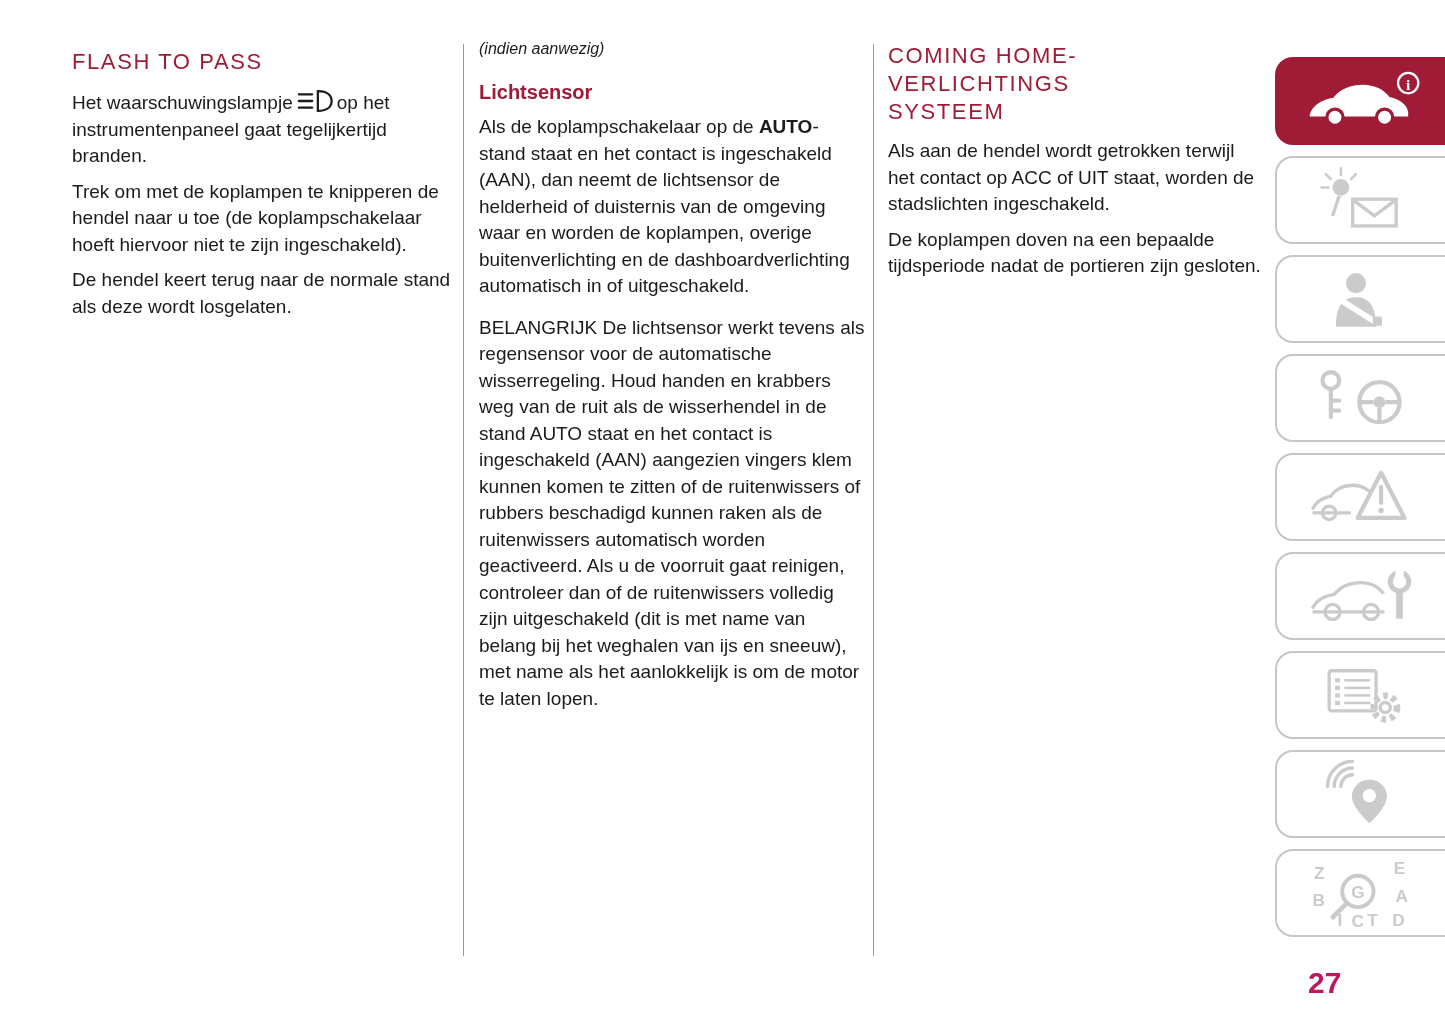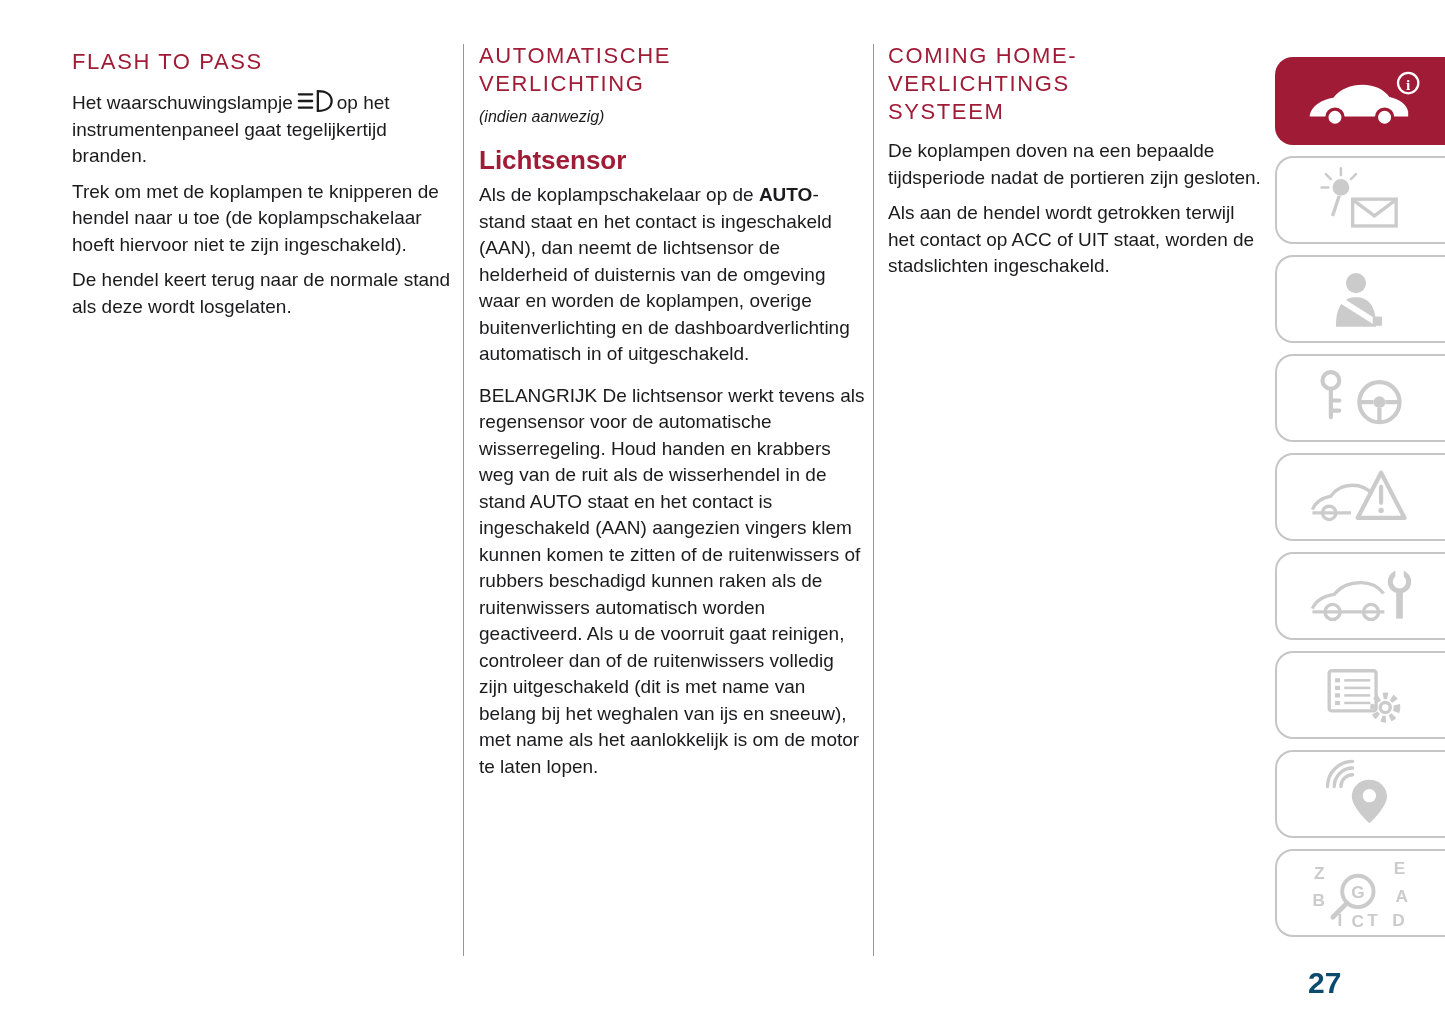--- a/index.html
+++ b/index.html
@@ -24,28 +24,28 @@
   .vline1{left:463px;}
   .vline2{left:873px;}
   .heading{
     margin:0 0 12px 0;
     font-size:22px;line-height:28px;font-weight:normal;
     letter-spacing:1.6px;color:var(--accent);
     white-space:pre-line;
   }
   .subtitle{font-size:16px;line-height:26px;margin:-6px 0 10px 0;font-style:italic;}
   .subheading{
-    color:var(--accent);font-weight:bold;font-size:26px;
+    color:var(--accent);font-weight:bold;font-size:20px;
     margin:18px 0 9px 0;line-height:25px;
   }
   p{font-size:19px;line-height:26.5px;margin:0 0 9px 0;}
   .inline-icon{vertical-align:-5px;margin:0 3px;}
   .page-number{
     position:absolute;left:1308px;top:966px;
-    font-size:30px;font-weight:bold;color:#0c4a6e;
+    font-size:30px;font-weight:bold;color:#be185d;
   }
   
   .sidebar{
     position:absolute;top:57px;right:0;width:170px;
     display:flex;flex-direction:column;gap:11px;
   }
   .tab{
     height:88px;width:170px;
     background:#fff;border:2px solid var(--tab-border);border-right:none;
     border-radius:18px 0 0 18px;
@@ -71,36 +71,34 @@
             <path d="M23,2.5 C34,2.5 37.5,8 37.5,13 C37.5,18 34,23.5 23,23.5 L23,2.5 Z"></path>
           </g>
         </svg><span>op het instrumentenpaneel gaat tegelijkertijd branden.</span></p>
     <p>Trek om met de koplampen te knipperen de hendel naar u toe (de koplampschakelaar hoeft hiervoor niet te zijn ingeschakeld).</p>
     <p>De hendel keert terug naar de normale stand als deze wordt losgelaten.</p>
   </section>
 
   <div class="vline vline1"></div>
 
   <section class="col col2">
-    <h2 class="heading">AUTOMATISCHE
-VERLICHTING</h2>
     <div class="subtitle">(indien aanwezig)</div>
     <div class="subheading">Lichtsensor</div>
     <p><span>Als de koplampschakelaar op de </span><b>AUTO</b><span>-stand staat en het contact is ingeschakeld (AAN), dan neemt de lichtsensor de helderheid of duisternis van de omgeving waar en worden de koplampen, overige buitenverlichting en de dashboardverlichting automatisch in of uitgeschakeld.</span></p>
     <p style="margin-top:15px;">BELANGRIJK De lichtsensor werkt tevens als regensensor voor de automatische wisserregeling. Houd handen en krabbers weg van de ruit als de wisserhendel in de stand AUTO staat en het contact is ingeschakeld (AAN) aangezien vingers klem kunnen komen te zitten of de ruitenwissers of rubbers beschadigd kunnen raken als de ruitenwissers automatisch worden geactiveerd. Als u de voorruit gaat reinigen, controleer dan of de ruitenwissers volledig zijn uitgeschakeld (dit is met name van belang bij het weghalen van ijs en sneeuw), met name als het aanlokkelijk is om de motor te laten lopen.</p>
   </section>
 
   <div class="vline vline2"></div>
 
   <section class="col col3">
     <h2 class="heading">COMING HOME-
 VERLICHTINGS
 SYSTEEM</h2>
+    <p>Als aan de hendel wordt getrokken terwijl het contact op ACC of UIT staat, worden de stadslichten ingeschakeld.</p>
     <p>De koplampen doven na een bepaalde tijdsperiode nadat de portieren zijn gesloten.</p>
-    <p>Als aan de hendel wordt getrokken terwijl het contact op ACC of UIT staat, worden de stadslichten ingeschakeld.</p>
   </section>
 
   <nav class="sidebar">
 
     <div class="tab active">
       <svg class="ticon" width="122" height="72" viewBox="0 0 150 86" aria-hidden="true">
         <path d="M12,60 C15,48 28,41 41,39 C49,28 63,23 77,23 C92,23 103,29 110,38 C123,41 131,47 133,56 L133,62 L12,62 Z" fill="currentColor"></path>
         <circle cx="43" cy="63" r="10" fill="currentColor" stroke="#a01b35" stroke-width="4"></circle>
         <circle cx="104" cy="63" r="10" fill="currentColor" stroke="#a01b35" stroke-width="4"></circle>
         <circle cx="133" cy="21" r="12.5" fill="none" stroke="currentColor" stroke-width="2.8"></circle>

